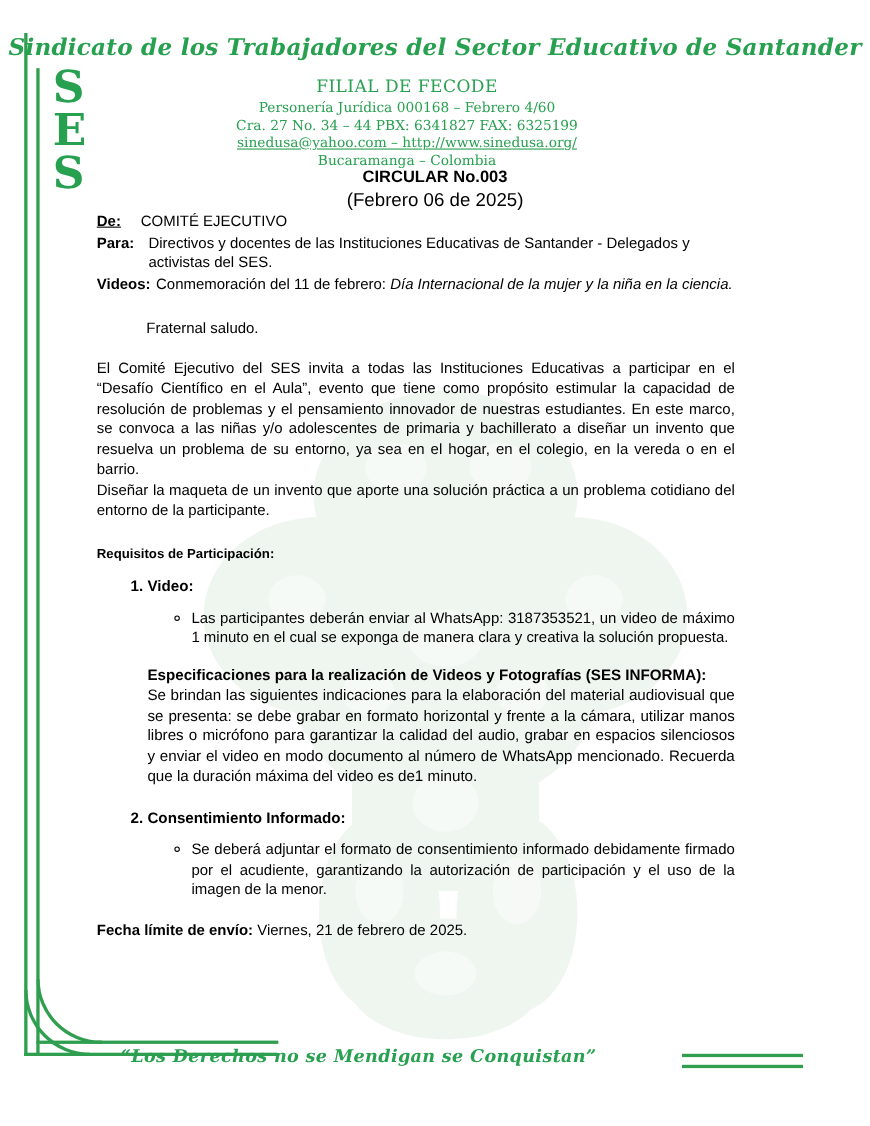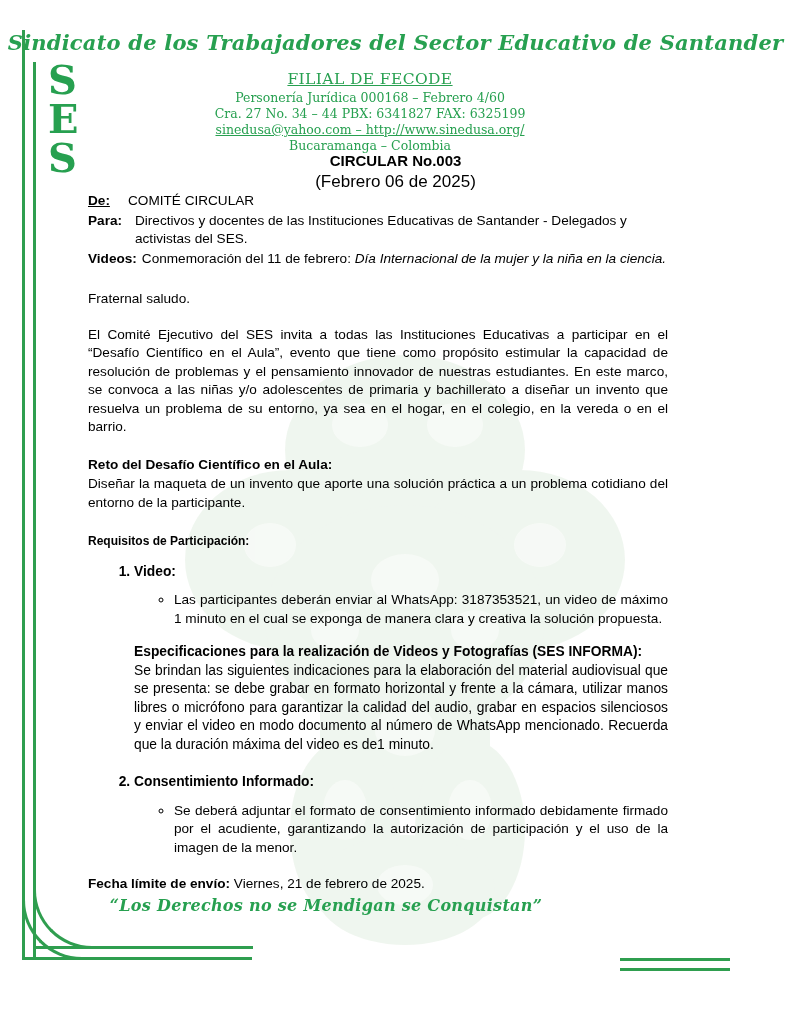--- a/index.html
+++ b/index.html
@@ -123,21 +123,20 @@
     top: 70px;
     width: 520px;
     text-align: center;
     color: #27a050;
     font-family: "DejaVu Serif", serif;
   }
   .header-block .filial {
     font-size: 15.5px;
     letter-spacing: 0.4px;
     margin-bottom: 2px;
-    text-decoration: underline;
   }
   .header-block .line {
     font-size: 12.5px;
     line-height: 16px;
   }
   .header-block .line.mail {
     text-decoration: underline;
   }
 
   
@@ -182,21 +181,21 @@
   .asunto-row {
     margin-bottom: 0;
   }
   .asunto-row .meta-label { margin-right: 5px; }
   .ital { font-style: italic; }
 
   .p {
     margin-top: 17px;
     text-align: justify;
   }
-  .p.greeting { margin-top: 22px; }
+  .p.greeting { margin-top: 22px; margin-left: 45px; }
   h3.sub {
     font-size: 13.6px;
     font-weight: bold;
     margin: 19px 0 1px 0;
   }
   .reto-text { text-align: justify; }
 
   .req-title {
     font-size: 12px;
     font-weight: bold;
@@ -239,21 +238,21 @@
   .fecha {
     margin-top: 18px;
     font-size: 13.6px;
   }
   .fecha b { font-weight: bold; }
 
   
   .footer {
     position: absolute;
     left: 0;
-    top: 896px;
+    top: 950px;
     width: 652px;
     text-align: center;
   }
   .footer-slogan {
     display: inline-block;
     font-family: "DejaVu Serif", serif;
     font-style: italic;
     font-weight: bold;
     font-size: 16px;
     color: #27a050;
@@ -326,37 +325,36 @@
   <div class="line">Bucaramanga – Colombia</div>
 </div>
 
 <div class="circular-title">CIRCULAR No.003</div>
 <div class="circular-date">(Febrero 06 de 2025)</div>
 
 <div class="body-area page">
 
   <div class="meta-row">
     <div class="meta-label de">De:</div>
-    <div class="meta-value">COMITÉ CIRCULAR</div>
+    <div class="meta-value">COMITÉ EJECUTIVO</div>
   </div>
 
   <div class="meta-row">
     <div class="meta-label para">Para:</div>
     <div class="meta-value">Directivos y docentes de las Instituciones Educativas de Santander - Delegados y activistas del SES.</div>
   </div>
 
   <div class="asunto-row">
     <span class="meta-label">Videos:</span><span>Conmemoración del 11 de febrero: </span><span class="ital">Día Internacional de la mujer y la niña en la ciencia.</span>
   </div>
 
   <div class="p greeting">Fraternal saludo.</div>
 
   <div class="p">El Comité Ejecutivo del SES invita a todas las Instituciones Educativas a participar en el “Desafío Científico en el Aula”, evento que tiene como propósito estimular la capacidad de resolución de problemas y el pensamiento innovador de nuestras estudiantes. En este marco, se convoca a las niñas y/o adolescentes de primaria y bachillerato a diseñar un invento que resuelva un problema de su entorno, ya sea en el hogar, en el colegio, en la vereda o en el barrio.</div>
 
-  <h3 class="sub">Reto del Desafío Científico en el Aula:</h3>
   <div class="reto-text">Diseñar la maqueta de un invento que aporte una solución práctica a un problema cotidiano del entorno de la participante.</div>
 
   <div class="req-title">Requisitos de Participación:</div>
 
   <ol class="numlist">
     <li>
       <span>Video:</span>
       <ul class="circlist">
         <li>Las participantes deberán enviar al WhatsApp: 3187353521, un video de máximo 1 minuto en el cual se exponga de manera clara y creativa la solución propuesta.</li>
       </ul>

